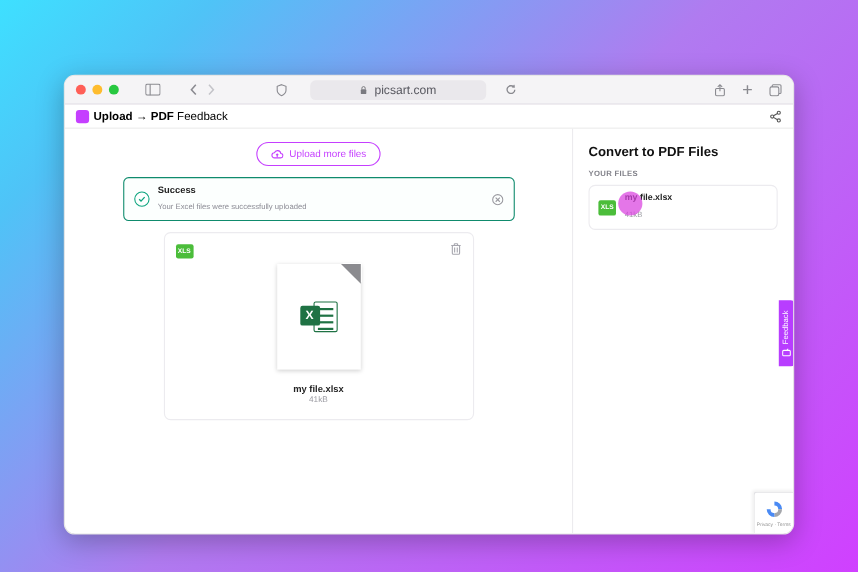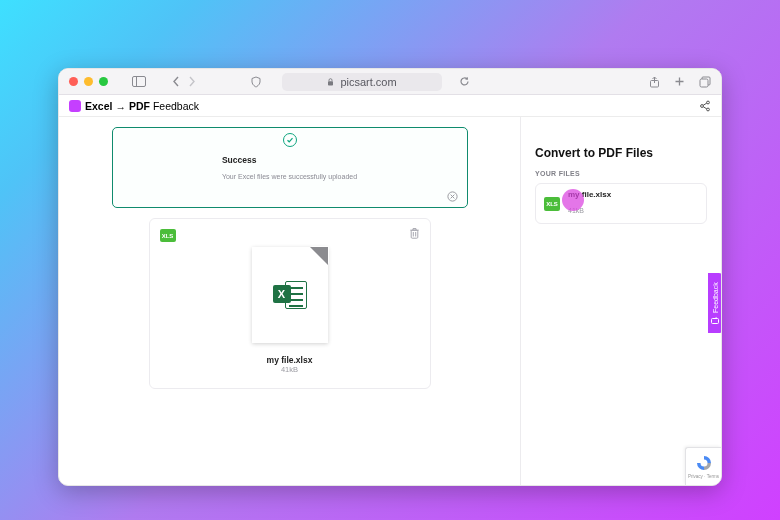--- a/index.html
+++ b/index.html
@@ -80,27 +80,27 @@
     margin-top: 2px;
     padding: 5px 12px;
     border: 1px solid #c53fff;
     border-radius: 14px;
     background: #fff;
     color: #c53fff;
     font-size: 9px;
     display: flex; align-items: center; gap: 5px;
   }
   .alert {
+    margin-top: 10px;
     width: 356px;
     border: 1px solid #0f8b6d;
     border-radius: 5px;
     padding: 5px 9px;
     display: flex; align-items: center; gap: 8px;
     background: #fcfffe;
-    flex-direction: column;
   }
   .alert-icon {
     width: 14px; height: 14px; border: 1.5px solid #0ea57f; border-radius: 50%;
     display:flex; align-items:center; justify-content:center; color:#0ea57f; font-size:8px;
     flex-shrink:0;
   }
   .alert-text b { font-size: 8.5px; color:#222; display:block; }
   .alert-text span { font-size: 7px; color:#8b8b94; }
   .alert-close { margin-left:auto; color:#8a8a94; font-size:10px; }
   .file-card {
@@ -159,21 +159,21 @@
     color:#fff; font-size:11px; font-weight:700;
     display:flex; align-items:center; justify-content:center;
   }
   .file-name { margin-top:12px; font-size:8.5px; font-weight:700; color:#222; }
   .file-size { font-size:7.5px; color:#9b9ba2; }
   .side-col {
     width: 200px;
     padding: 14px 14px;
     position:relative;
   }
-  .side-title { font-size: 12px; font-weight:800; color:#111;margin-top:15px; }
+  .side-title { font-size: 12px; font-weight:800; color:#111; }
   .side-sub { margin-top:10px; font-size:7px; letter-spacing:0.3px; color:#818189; font-weight:600; }
   .side-file {
     margin-top:6px;
     border:1px solid #ecebef; border-radius:6px;
     padding:6px 8px;
     display:flex; align-items:center; gap:8px;
     position:relative;
   }
   .side-xls {
     width:16px; height:14px; background:#4bbd3a; border-radius:2px;
@@ -285,37 +285,46 @@
               <rect x="1" y="3" width="8" height="8" rx="1.5" fill="none" stroke="#8a8a90"></rect>
               <path d="M3 3 V2 a1 1 0 0 1 1 -1 h6 a1 1 0 0 1 1 1 v6 a1 1 0 0 1 -1 1 h-1" fill="none" stroke="#8a8a90"></path>
             </svg>
         </span>
       </div>
     </div>
 
     <div class="appbar">
       <div class="app-logo"></div>
       <div class="app-title">
-        <b>Excel</b><span class="app-arrow">→</span><b>PDF</b>
+        <b>Upload</b><span class="app-arrow">→</span><b>PDF</b>
         <span>Feedback</span>
       </div>
       <span class="share-icon-right">
         <svg width="12" height="12" viewBox="0 0 12 12">
             <circle cx="9" cy="2.5" r="1.4" fill="none" stroke="#555"></circle>
             <circle cx="3" cy="6" r="1.4" fill="none" stroke="#555"></circle>
             <circle cx="9" cy="9.5" r="1.4" fill="none" stroke="#555"></circle>
             <line x1="4.2" y1="5.3" x2="7.8" y2="3.1" stroke="#555"></line>
             <line x1="4.2" y1="6.7" x2="7.8" y2="8.9" stroke="#555"></line>
           </svg>
       </span>
     </div>
 
     <div class="content">
       <div class="main-col">
 
+        <button class="upload-btn">
+          <span>
+            <svg width="12" height="9" viewBox="0 0 12 9">
+                <path d="M3.5 7.5 a2.3 2.3 0 0 1 0-4.6 a3 3 0 0 1 5.8 0.6 a2 2 0 0 1 -0.3 4 H3.5 Z" fill="none" stroke="#c53fff"></path>
+                <path d="M6 7 V4 M5 5 L6 4 L7 5" fill="none" stroke="#c53fff"></path>
+              </svg>
+          </span>
+          <span>Upload more files</span>
+        </button>
 
         <div class="alert">
           <div class="alert-icon">
             <svg width="8" height="8" viewBox="0 0 8 8">
                 <path d="M1.5 4.2 L3.2 5.8 L6.5 2.2" fill="none" stroke="#0ea57f" stroke-width="1.2"></path>
               </svg>
           </div>
           <div class="alert-text">
             <b>Success</b>
             <span>Your Excel files were successfully uploaded</span>

